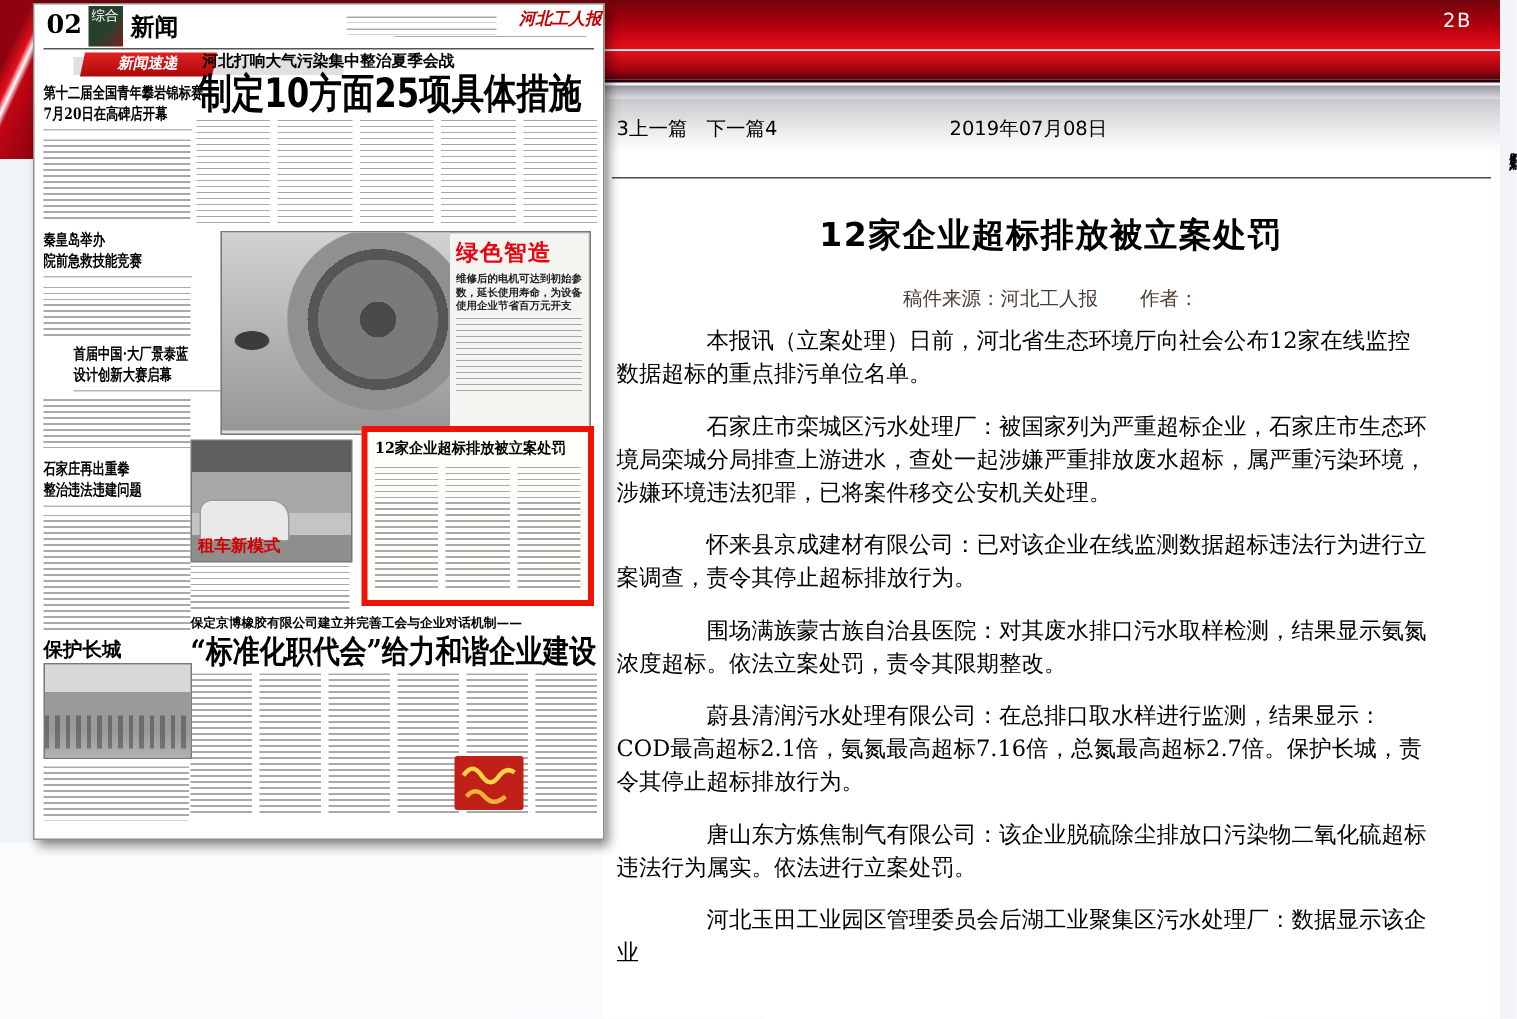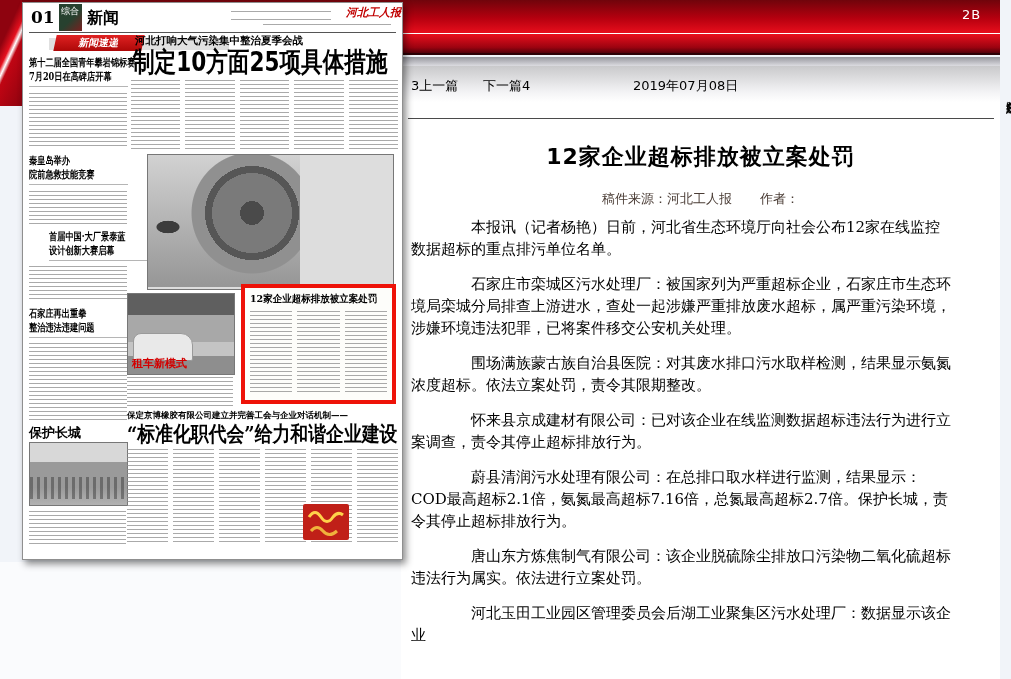--- a/index.html
+++ b/index.html
@@ -16,21 +16,21 @@
   .banner-shadow{position:absolute;left:401px;top:57px;width:599px;height:9px;
     background:linear-gradient(180deg,#96969d,#dcdce1);z-index:1;}
   .gutter{position:absolute;left:0;top:0;width:22px;height:106px;z-index:2;
     background:linear-gradient(115deg,#8e030f 30%,#e6101e 44%,#ffffff 50%,#c00513 56%,#8e030f);}
 
   
   .content{position:absolute;left:401px;top:66px;width:599px;height:613px;background:#fff;z-index:1;}
   .toolbar{position:absolute;left:0;top:0;width:599px;height:36px;
     background:linear-gradient(180deg,#c9c9cb,#f2f2f4 70%,#ffffff);}
   .toolbar span,.toolbar a{position:absolute;top:11px;font-size:13px;color:#000;text-decoration:none;white-space:nowrap;cursor:pointer;}
-  .tb-prev{left:10px;} .tb-next{left:70px;margin-left:12px;} .tb-date{left:232px;cursor:default;}
+  .tb-prev{left:10px;} .tb-next{left:70px;} .tb-date{left:232px;cursor:default;}
   .tb-right{position:absolute;right:8px;top:11px;font-size:13px;white-space:nowrap;}
   .tb-right .tbtn{cursor:pointer;margin-left:14px;}
   .tb-right .gly{font-size:14px;}
   .rule{position:absolute;left:7px;top:52px;width:586px;height:1px;background:#4a4a4a;}
   .art-title{position:absolute;left:0;top:76px;width:599px;text-align:center;
     font-size:22px;font-weight:bold;letter-spacing:1px;}
   .art-src{position:absolute;left:0;top:124px;width:599px;text-align:center;font-size:13px;color:#4a3c35;}
   .art-src .auth{margin-left:28px;margin-top:12px;}
   .art-body{position:absolute;left:10px;top:150px;width:540px;font-family:"DejaVu Serif","Liberation Serif",serif;}
   .art-body p{margin:0 0 13px 0;font-size:15px;line-height:22px;text-indent:4em;}
@@ -128,32 +128,32 @@
             <span class="gly">○</span>
           </span>
       </div>
     </div>
     <div class="rule"></div>
     <div class="art-title">12家企业超标排放被立案处罚</div>
     <div class="art-src">
       <span>稿件来源：河北工人报</span><span class="auth">作者：</span>
     </div>
     <div class="art-body">
-      <p>本报讯（记者杨艳）日前，河北省生态环境厅向社会公布12家在线监控数据超标的重点排污单位名单。</p>
+      <p>本报讯（立案处理）日前，河北省生态环境厅向社会公布12家在线监控数据超标的重点排污单位名单。</p>
       <p>石家庄市栾城区污水处理厂：被国家列为严重超标企业，石家庄市生态环境局栾城分局排查上游进水，查处一起涉嫌严重排放废水超标，属严重污染环境，涉嫌环境违法犯罪，已将案件移交公安机关处理。</p>
+      <p>怀来县京成建材有限公司：已对该企业在线监测数据超标违法行为进行立案调查，责令其停止超标排放行为。</p>
       <p>围场满族蒙古族自治县医院：对其废水排口污水取样检测，结果显示氨氮浓度超标。依法立案处罚，责令其限期整改。</p>
-      <p>怀来县京成建材有限公司：已对该企业在线监测数据超标违法行为进行立案调查，责令其停止超标排放行为。</p>
       <p>蔚县清润污水处理有限公司：在总排口取水样进行监测，结果显示：COD最高超标2.1倍，氨氮最高超标7.16倍，总氮最高超标2.7倍。保护长城，责令其停止超标排放行为。</p>
       <p>唐山东方炼焦制气有限公司：该企业脱硫除尘排放口污染物二氧化硫超标违法行为属实。依法进行立案处罚。</p>
       <p>河北玉田工业园区管理委员会后湖工业聚集区污水处理厂：数据显示该企业</p>
     </div>
   </div>
 
   <div class="paper">
-    <div class="abs np-pageno">01</div>
+    <div class="abs np-pageno">02</div>
     <div class="abs np-tag">综合</div>
     <div class="abs np-section">新闻</div>
     <div class="abs sim" style="left:208px;top:8px;width:100px;height:4px;"></div>
     <div class="abs sim" style="left:208px;top:16px;width:100px;height:4px;"></div>
     <div class="abs np-masthead">河北工人报</div>
     <div class="abs sim" style="left:240px;top:21px;width:128px;height:4px;"></div>
     <div class="abs np-rule"></div>
 
     <div class="abs np-ribbonband"></div>
     <div class="abs np-ribbon">新闻速递</div>
@@ -187,20 +187,25 @@
     <div class="abs maincols cols">
       <div class="col sim"></div>
       <div class="col sim"></div>
       <div class="col sim"></div>
       <div class="col sim"></div>
       <div class="col sim"></div>
     </div>
 
     <div class="abs photo1 photo-frame">
       <div class="mach"></div>
+      <div class="p1panel">
+        <div class="p1label">绿色智造</div>
+        <div class="p1cap">维修后的电机可达到初始参数，延长使用寿命，为设备使用企业节省百万元开支</div>
+        <div class="p1sim sim"></div>
+      </div>
     </div>
 
     <div class="abs photo2 photo-frame">
       <div class="car"></div>
       <div class="p2label">租车新模式</div>
     </div>
     <div class="abs p2sims sim"></div>
 
     <div class="abs redbox">
       <div class="bh">12家企业超标排放被立案处罚</div>

